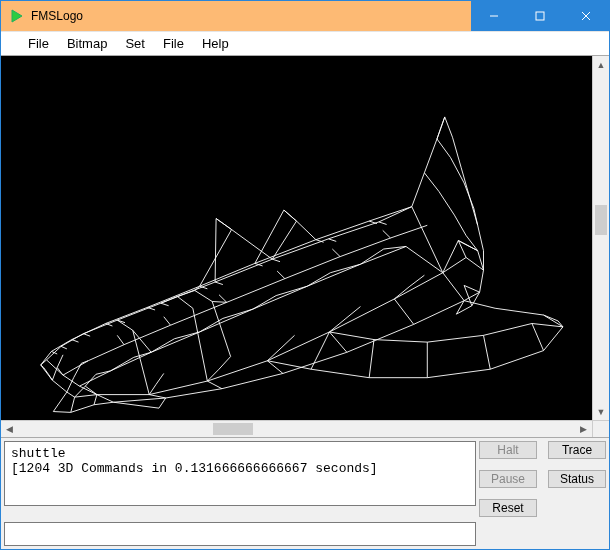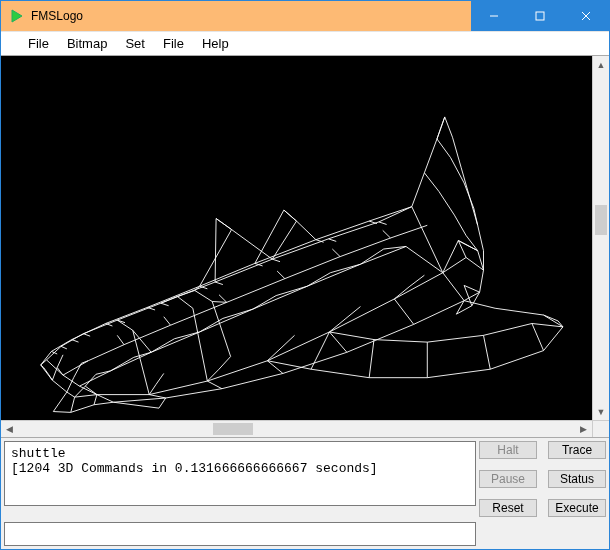--- a/index.html
+++ b/index.html
@@ -411,17 +411,16 @@
       <div class="history">shuttle
 [1204 3D Commands in 0.131666666666667 seconds]</div>
       <input class="cmdline" type="text" style="">
     </div>
     <div class="btn-panel">
       <div class="btn disabled">Halt</div>
       <div class="btn">Trace</div>
       <div class="btn disabled">Pause</div>
       <div class="btn">Status</div>
       <div class="btn">Reset</div>
-      <div class="btn">Execute</div>
     </div>
   </div>
 
 </div>
 
 </body></html>

